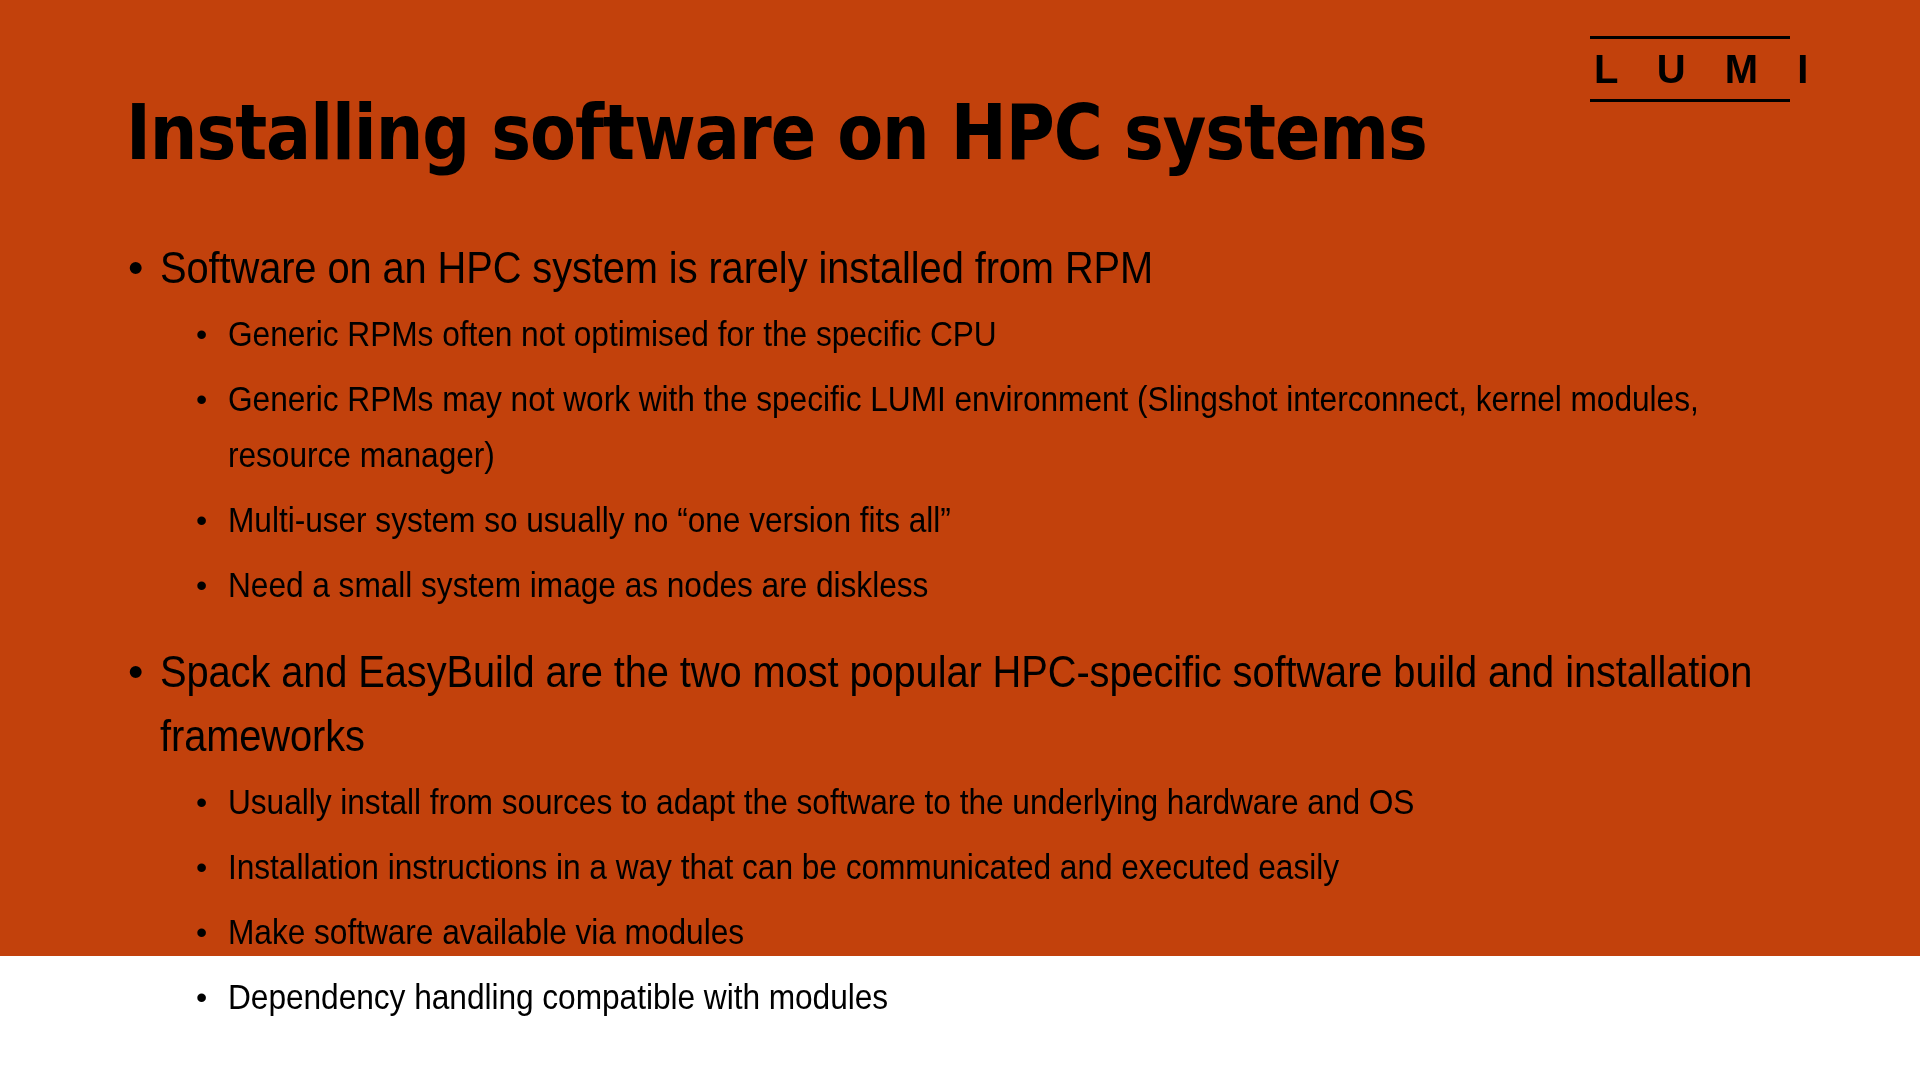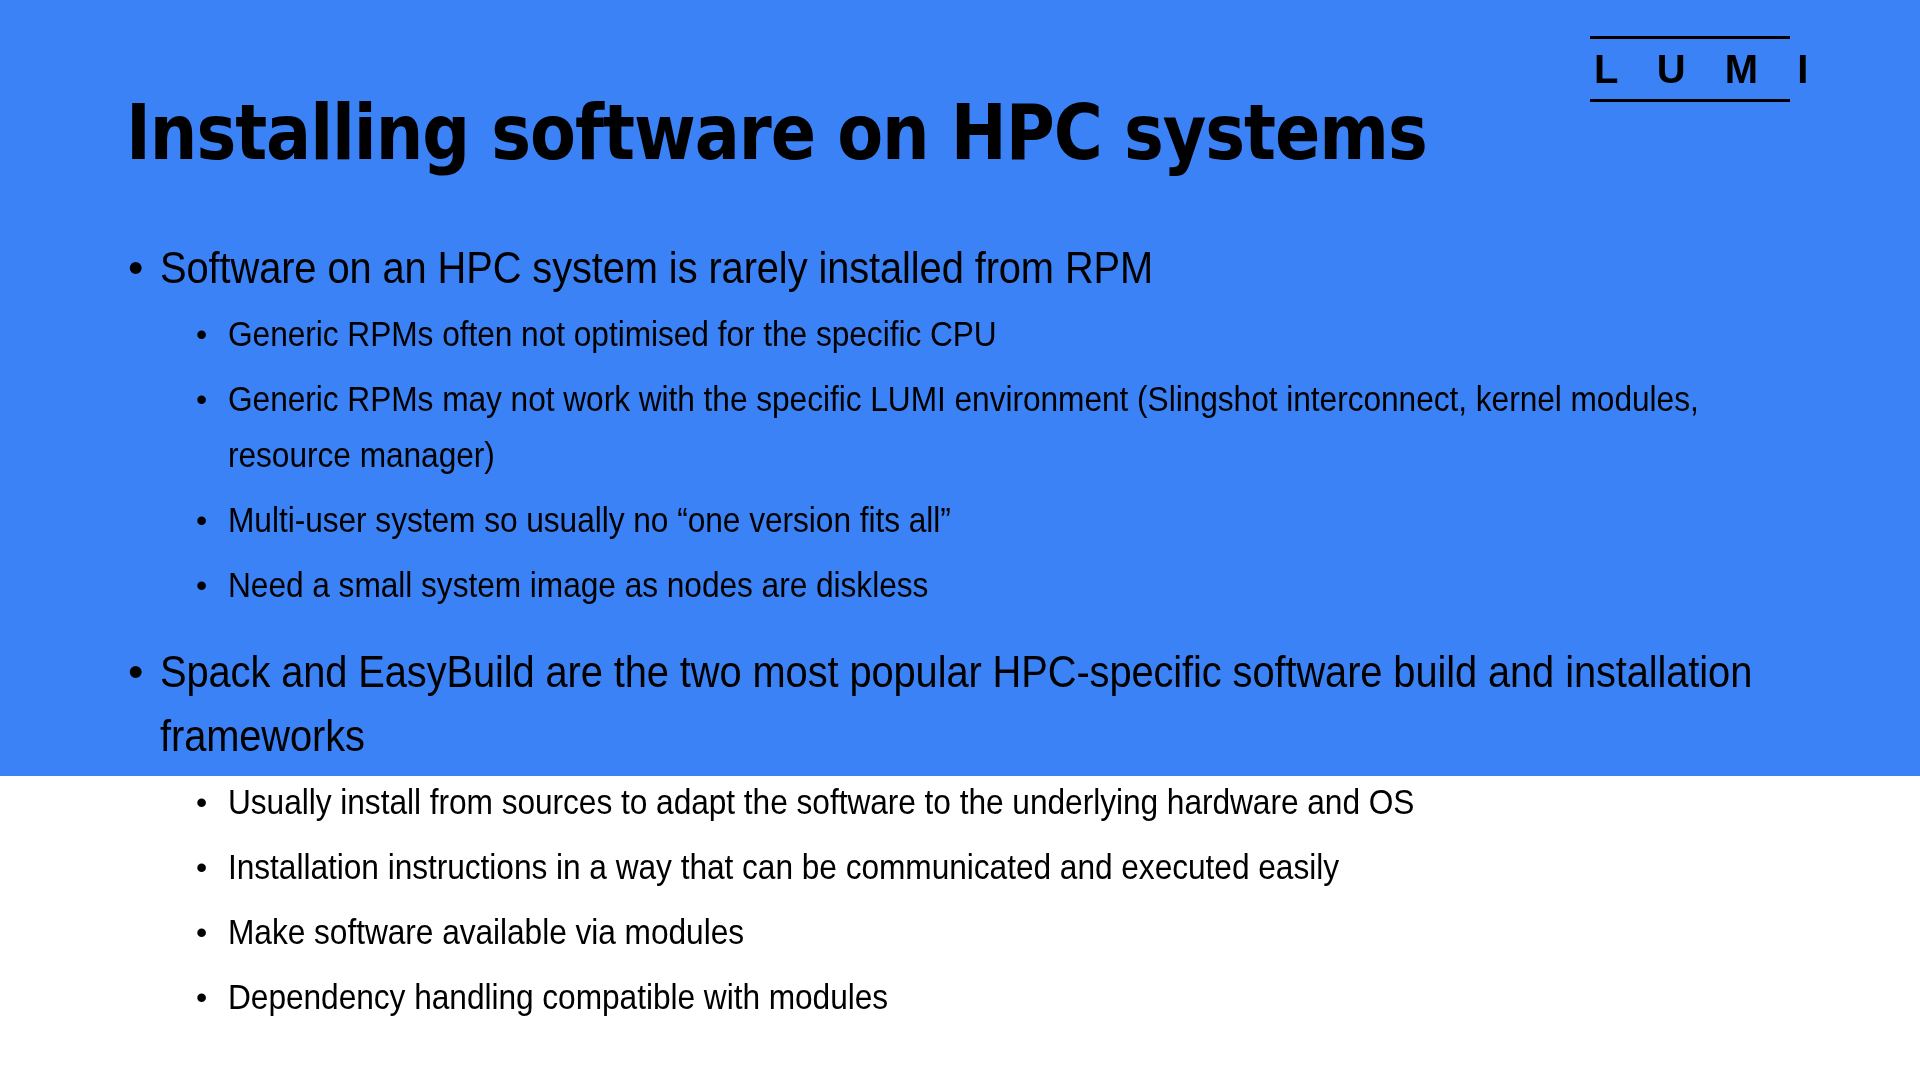--- a/index.html
+++ b/index.html
@@ -11,22 +11,22 @@
     width: 1920px;
     height: 1080px;
     overflow: hidden;
     font-family: "Liberation Sans", sans-serif;
     color: #000000;
   }
 
   .slide {
     position: relative;
     width: 1920px;
-    height: 776px;
-    background: #3b82f6;
+    height: 956px;
+    background: #c2410c;
   }
 
   
   .slide-title {
     position: absolute;
     left: 126px;
     top: 44px;
     width: 1380px;
     font-family: "DejaVu Sans", sans-serif;
     font-weight: 700;

